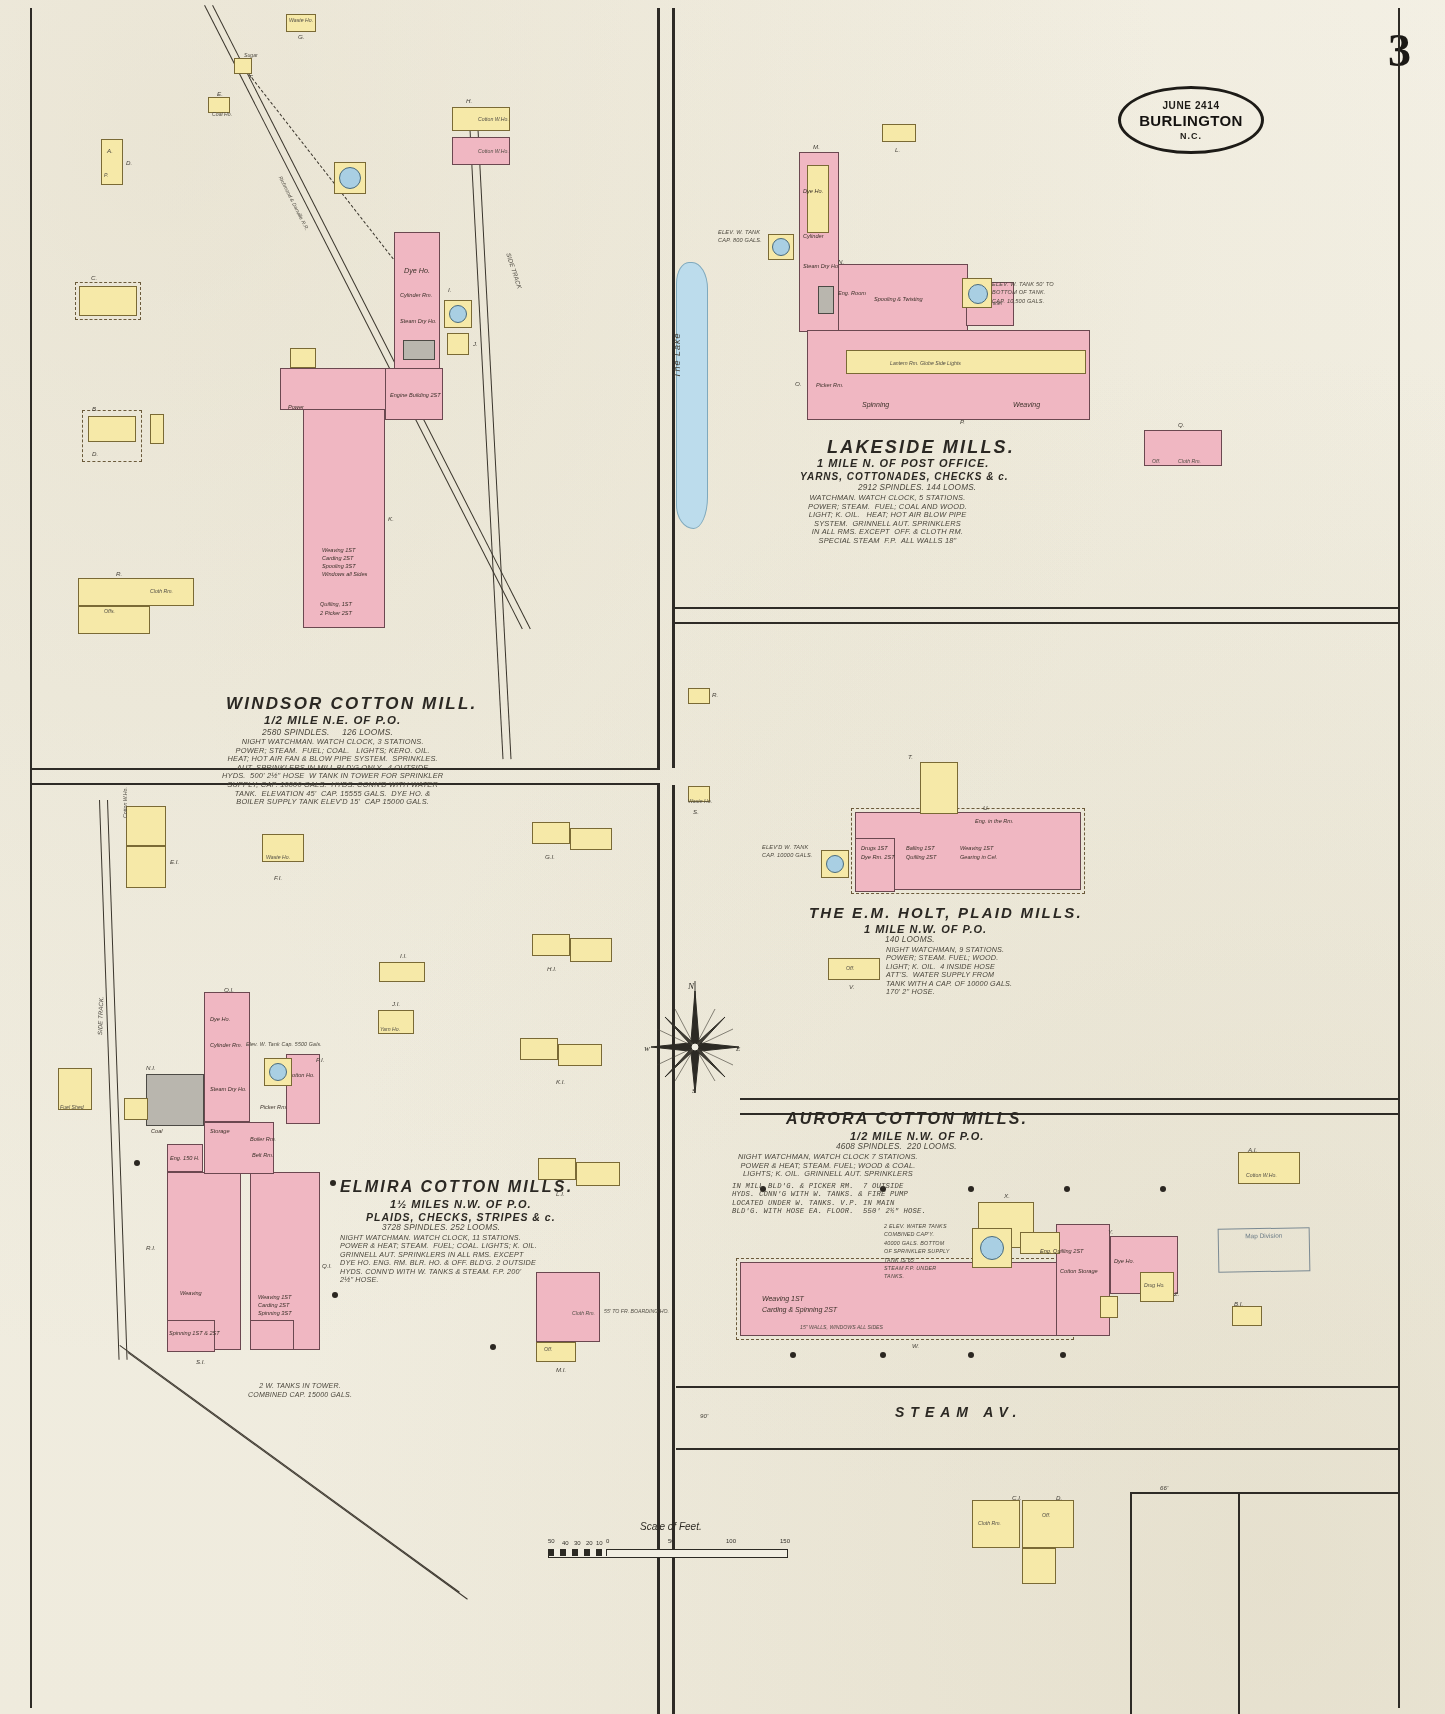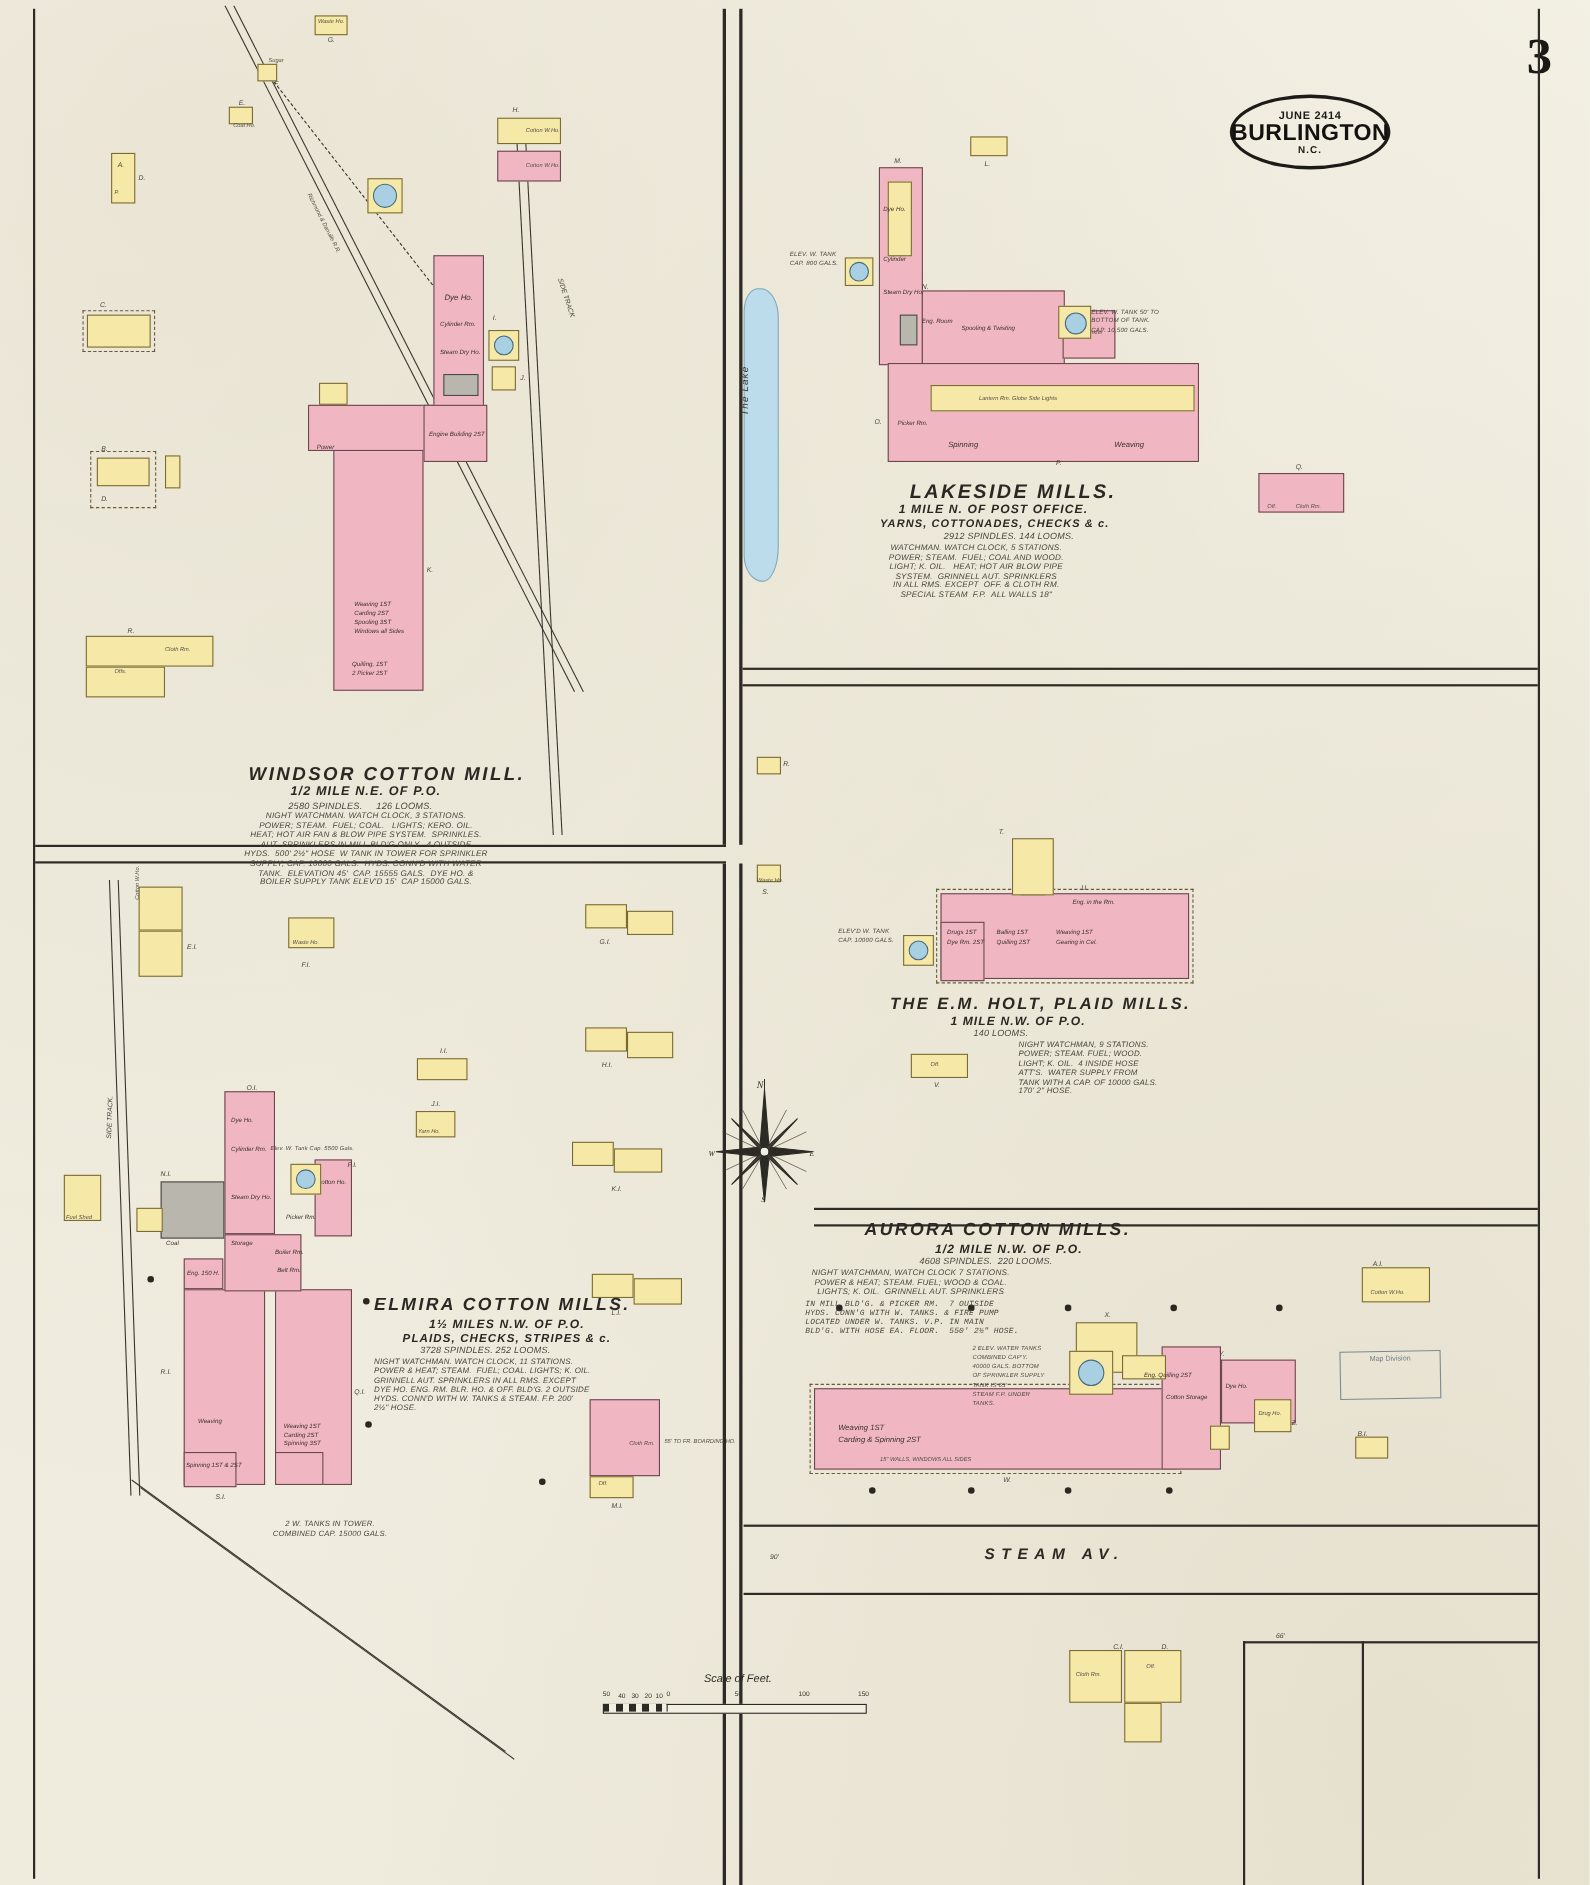--- a/index.html
+++ b/index.html
@@ -185,21 +185,21 @@
     align-items:center;justify-content:center;
     background:transparent;
   }
   #cartouche .c-date{
     font-family:"Liberation Sans", sans-serif;
     font-size:10px;font-weight:600;color:#1d1b17;
     letter-spacing:.6px;line-height:11px;
   }
   #cartouche .c-city{
     font-family:"Liberation Sans", sans-serif;
-    font-size:21px;font-weight:700;color:#141210;
+    font-size:15px;font-weight:700;color:#141210;
     letter-spacing:.4px;line-height:20px;
   }
   #cartouche .c-state{
     font-family:"Liberation Sans", sans-serif;
     font-size:9px;font-weight:600;color:#1d1b17;
     letter-spacing:1px;line-height:10px;
   }
 
   
   #lake{
@@ -453,21 +453,21 @@
   <div class="lbl-tiny" style="left:688px;top:798px;">Waste Ho.</div>
   <div class="lbl-sm" style="left:693px;top:808px;">S.</div>
 
   <div class="bldg-yellow" style="left:828px;top:958px;width:52px;height:22px;"></div>
   <div class="lbl-tiny" style="left:846px;top:965px;">Off.</div>
   <div class="lbl-sm" style="left:849px;top:983px;">V.</div>
 
   <div class="mtitle" style="left:809px;top:904px;font-size:15px;">THE E.M. HOLT, PLAID MILLS.</div>
   <div class="msub" style="left:864px;top:923px;font-size:11px;">1 MILE N.W. OF P.O.</div>
   <div class="spec" style="left:885px;top:936px;font-size:8.2px;">140 LOOMS.</div>
-  <div class="specL" style="left:886px;top:946px;margin-left:40px;" id="holt-specs">NIGHT WATCHMAN, 9 STATIONS.
+  <div class="specL" style="left:886px;top:946px;" id="holt-specs">NIGHT WATCHMAN, 9 STATIONS.
 POWER; STEAM. FUEL; WOOD.
 LIGHT; K. OIL.  4 INSIDE HOSE
 ATT'S.  WATER SUPPLY FROM
 TANK WITH A CAP. OF 10000 GALS.
 170' 2" HOSE.</div>
 
   <div class="bldg-pink" style="left:167px;top:1172px;width:74px;height:178px;"></div>
   <div class="bldg-pink" style="left:250px;top:1172px;width:70px;height:178px;"></div>
   <div class="bldg-pink" style="left:204px;top:992px;width:46px;height:130px;"></div>
   <div class="bldg-pink" style="left:204px;top:1122px;width:70px;height:52px;"></div>

